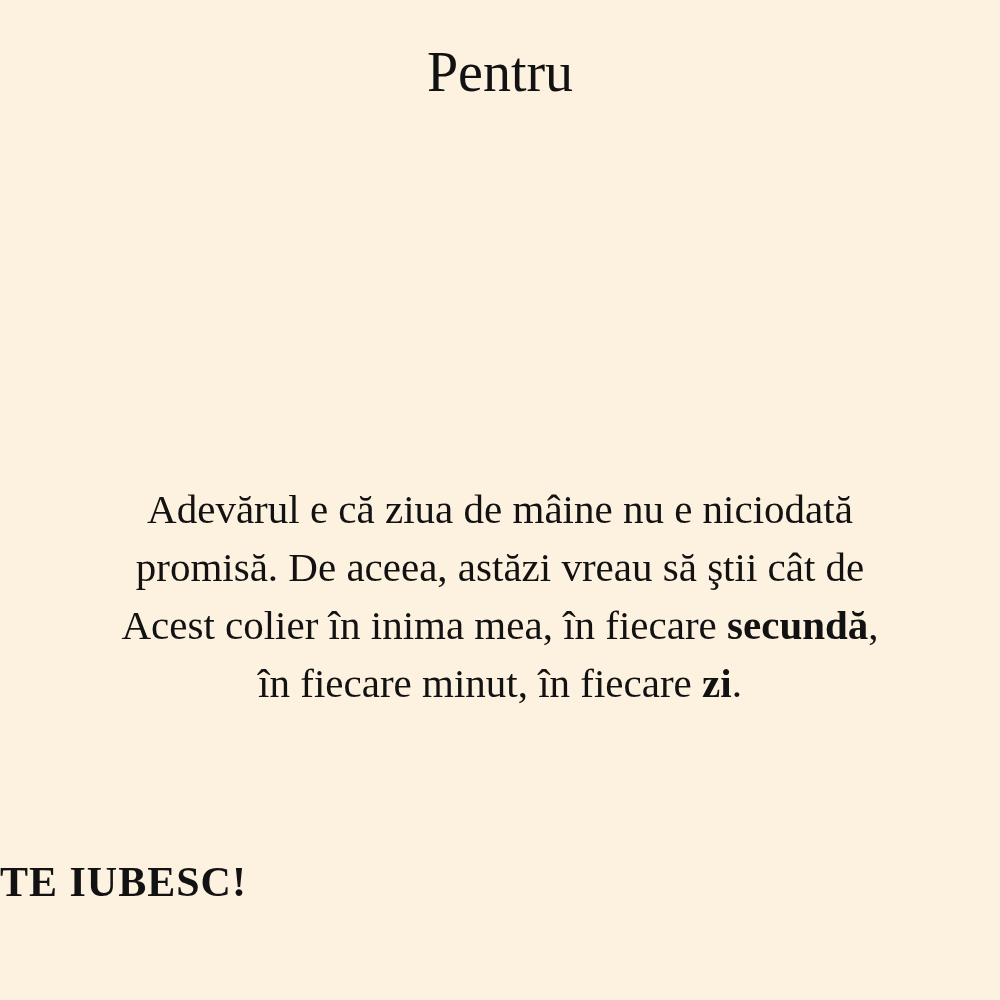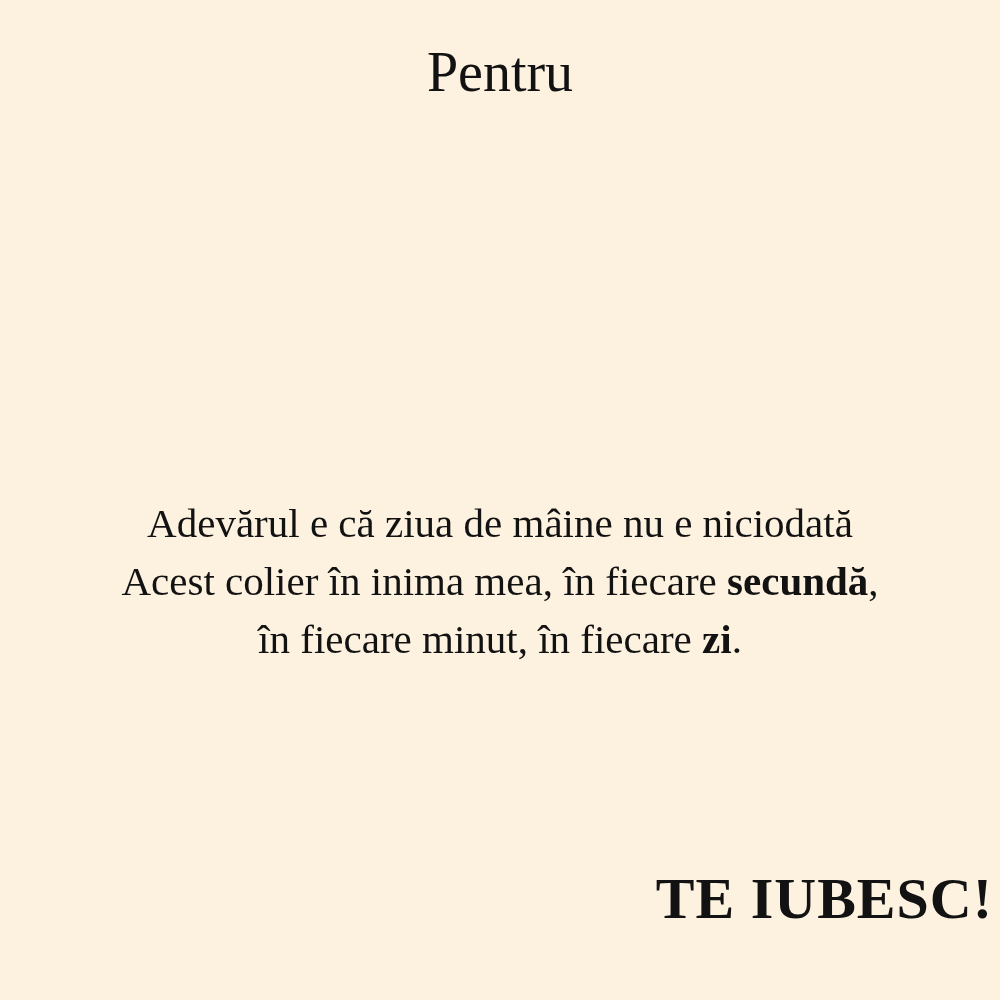--- a/index.html
+++ b/index.html
@@ -39,48 +39,48 @@
     letter-spacing: 1px;
   }
   .message {
     position: absolute;
     top: 480px;
     left: 0;
     right: 0;
     text-align: center;
     font-size: 41px;
     line-height: 58px;
-    margin-top: 14px;
   }
   .msg-line {
     white-space: nowrap;
   }
   .bold {
     font-weight: bold;
   }
   .closing {
     position: absolute;
     top: 858px;
     left: 0;
     right: 0;
-    text-align: right;
-    font-size: 58px;
+    text-align: left;
+    font-size: 42px;
     font-weight: bold;
     letter-spacing: 1px;
-    margin: 7px;
+    margin: 0;
   }
 </style>
 </head>
 <body style="background-color: rgb(253, 241, 224); color: rgb(18, 18, 18);">
 
 <div class="card">
   <div class="header">
     <div class="subtitle">Pentru</div>
   </div>
 
   <div class="message">
       <div class="msg-line"><span>Adevărul e că ziua de mâine nu e niciodată</span></div>
+      <div class="msg-line"><span>promisă. De aceea, astăzi vreau să ştii cât de</span></div>
       <div class="msg-line"><span>Acest colier în inima mea, în fiecare </span><span class="bold">secundă</span><span>,</span></div>
       <div class="msg-line"><span>în fiecare minut, în fiecare </span><span class="bold">zi</span><span>.</span></div>
     </div>
 
   <div class="closing">TE IUBESC!</div>
 </div>
 
 </body></html>

